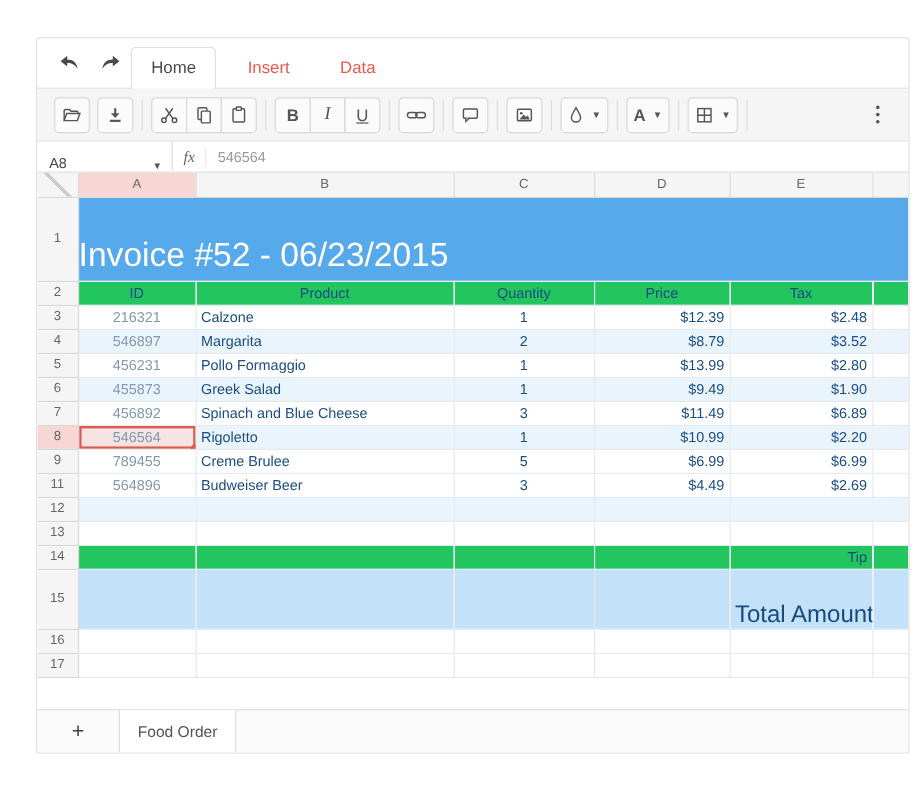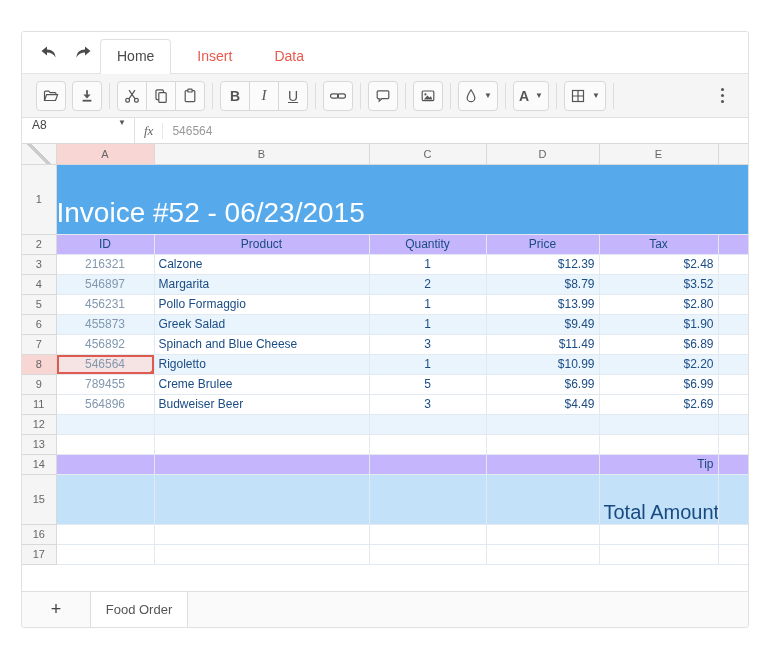--- a/index.html
+++ b/index.html
@@ -1,18 +1,18 @@
 <!DOCTYPE html>
 <html><head>
 <meta charset="utf-8">
 <style>
   * { box-sizing: border-box; margin: 0; padding: 0; }
   html,body { width:770px; height:665px; background:#fff;
     font-family:"Liberation Sans","DejaVu Sans",sans-serif; }
-  .spreadsheet { position:absolute; left:21px; top:31px; width:728px; height:597px;
+  .spreadsheet { position:absolute; left:30px; top:31px; width:728px; height:597px;
     border:1px solid #e0e0e0; border-radius:3px; background:#fff; overflow:hidden; }
 
   
   .tabstrip { height:42px; background:#fff; border-bottom:1px solid #e3e3e3;
     display:flex; align-items:flex-end; position:relative; }
   .undo-redo { position:absolute; left:14px; top:0; height:42px; display:flex; align-items:center; gap:8px; }
   .icon-btn { width:26px; height:26px; display:flex; align-items:center; justify-content:center;
     cursor:pointer; background:transparent; border:none; }
   .tabs { display:flex; margin-left:78px; align-items:flex-end; }
   .tab { font-size:14px; padding:8px 16px 9px; color:#e8594c; cursor:pointer; position:relative; }
@@ -38,21 +38,21 @@
   .fontcolor-glyph { font-size:14px; font-weight:bold; }
   .caret { font-size:8px; color:#555; margin-left:6px; }
   .overflow { margin-left:auto; margin-right:8px; color:#555; font-size:15px;
     letter-spacing:0; line-height:5px; display:flex; flex-direction:column; gap:3px;
     align-items:center; cursor:pointer; padding:6px; }
   .dot { width:3px; height:3px; border-radius:50%; background:#555; }
 
   
   .formula-bar { height:26px; background:#fff; border-bottom:1px solid #d9d9d9;
     display:flex; align-items:center; font-size:12px; }
-  .name-box { width:112px; height:100%; display:flex; align-items:flex-start;
+  .name-box { width:112px; height:100%; display:flex; align-items:flex-end;
     padding-left:10px; color:#444; cursor:pointer; }
   .name-box .caret { margin-left:auto; margin-right:8px; }
   .fsep { width:1px; height:100%; background:#e0e0e0; flex:none; }
   .fx { font-family:"Liberation Serif","DejaVu Serif",serif; font-style:italic;
     color:#666; font-size:13px; padding:0 9px; }
   .fsep2 { width:1px; height:16px; background:#e8e8e8; flex:none; }
   .formula-input { color:#999; padding-left:9px; flex:1; }
 
   
   .grid-area { height:447px; background:#fff; overflow:hidden; }
@@ -60,21 +60,21 @@
   td { overflow:hidden; white-space:nowrap; font-size:12px; vertical-align:middle; }
   .cell { border-right:1px solid #e2e9f0; border-bottom:1px solid #e2e9f0;
     color:#1a4c85; padding:0 4px; }
   .hdr { background:#f5f5f5; color:#666; font-size:11px; text-align:center;
     border-right:1px solid #d9d9d9; border-bottom:1px solid #d9d9d9; cursor:pointer; }
   .hdr.sel { background:#f8d6d3; }
   .corner { background:#f5f5f5; border-right:1px solid #d9d9d9; border-bottom:1px solid #d9d9d9;
     background-image:linear-gradient(45deg, transparent 46%, #ccc 46%, #ccc 54%, transparent 54%); }
   .band { background:#eaf4fc; }
   .blue-strong { background:#56aaec; }
-  .blue-head { background:#c4b5fd; }
+  .blue-head { background:#22c55e; }
   .blue-total { background:#c3e1f9; }
   .title-cell { color:#fff; font-size:28px; text-align:left; vertical-align:bottom;
     padding:0 6px 5px 0; border-bottom:1px solid #e2e9f0; }
   .col-head-cell { color:#1a4c85; text-align:center; }
   .id-col { color:#8298ae; text-align:center;margin-top:47px; }
   .c { text-align:center; } .r { text-align:right; }
   .tip-cell { color:#184a80; }
   .total-cell { color:#184a80; font-size:20px; vertical-align:bottom; }
   .sel-cell { position:relative; background:#f6e4e5; }
   .sel-outline { position:absolute; left:0; top:0; right:0; bottom:0;

